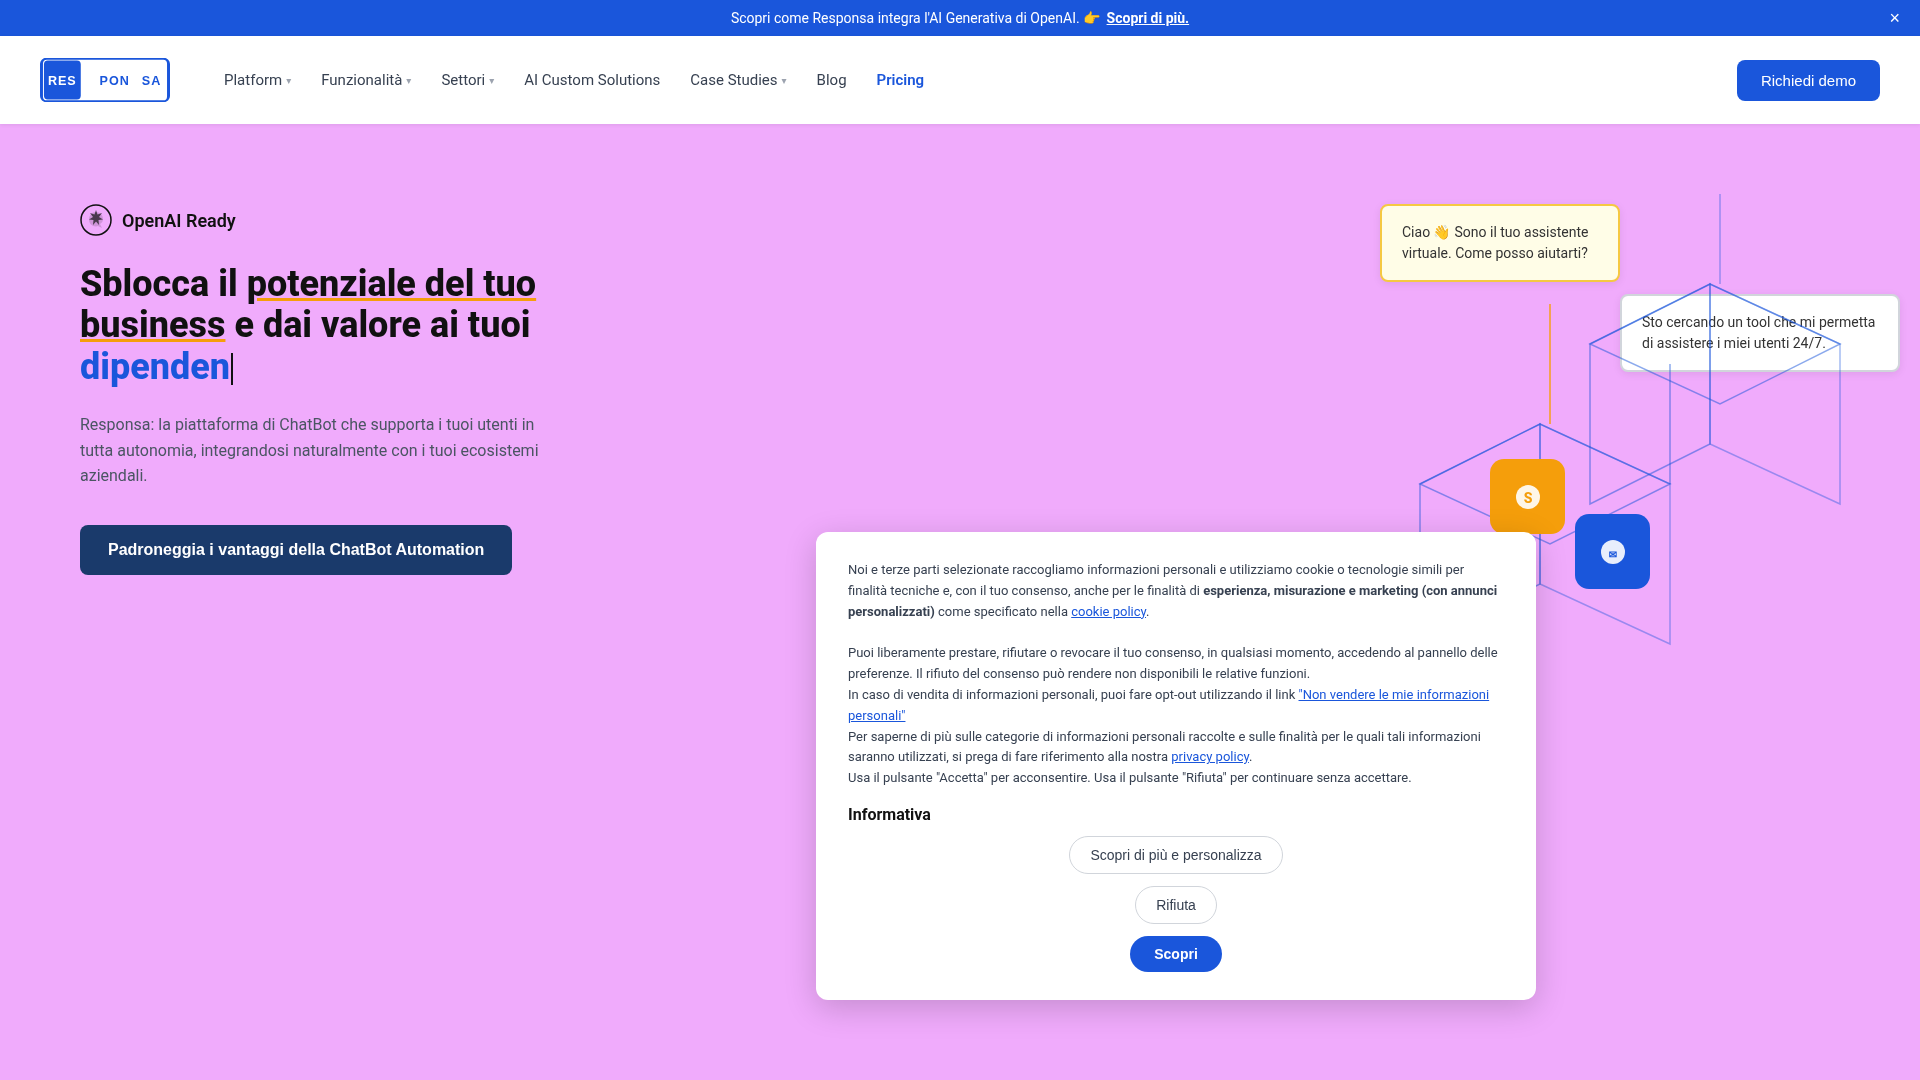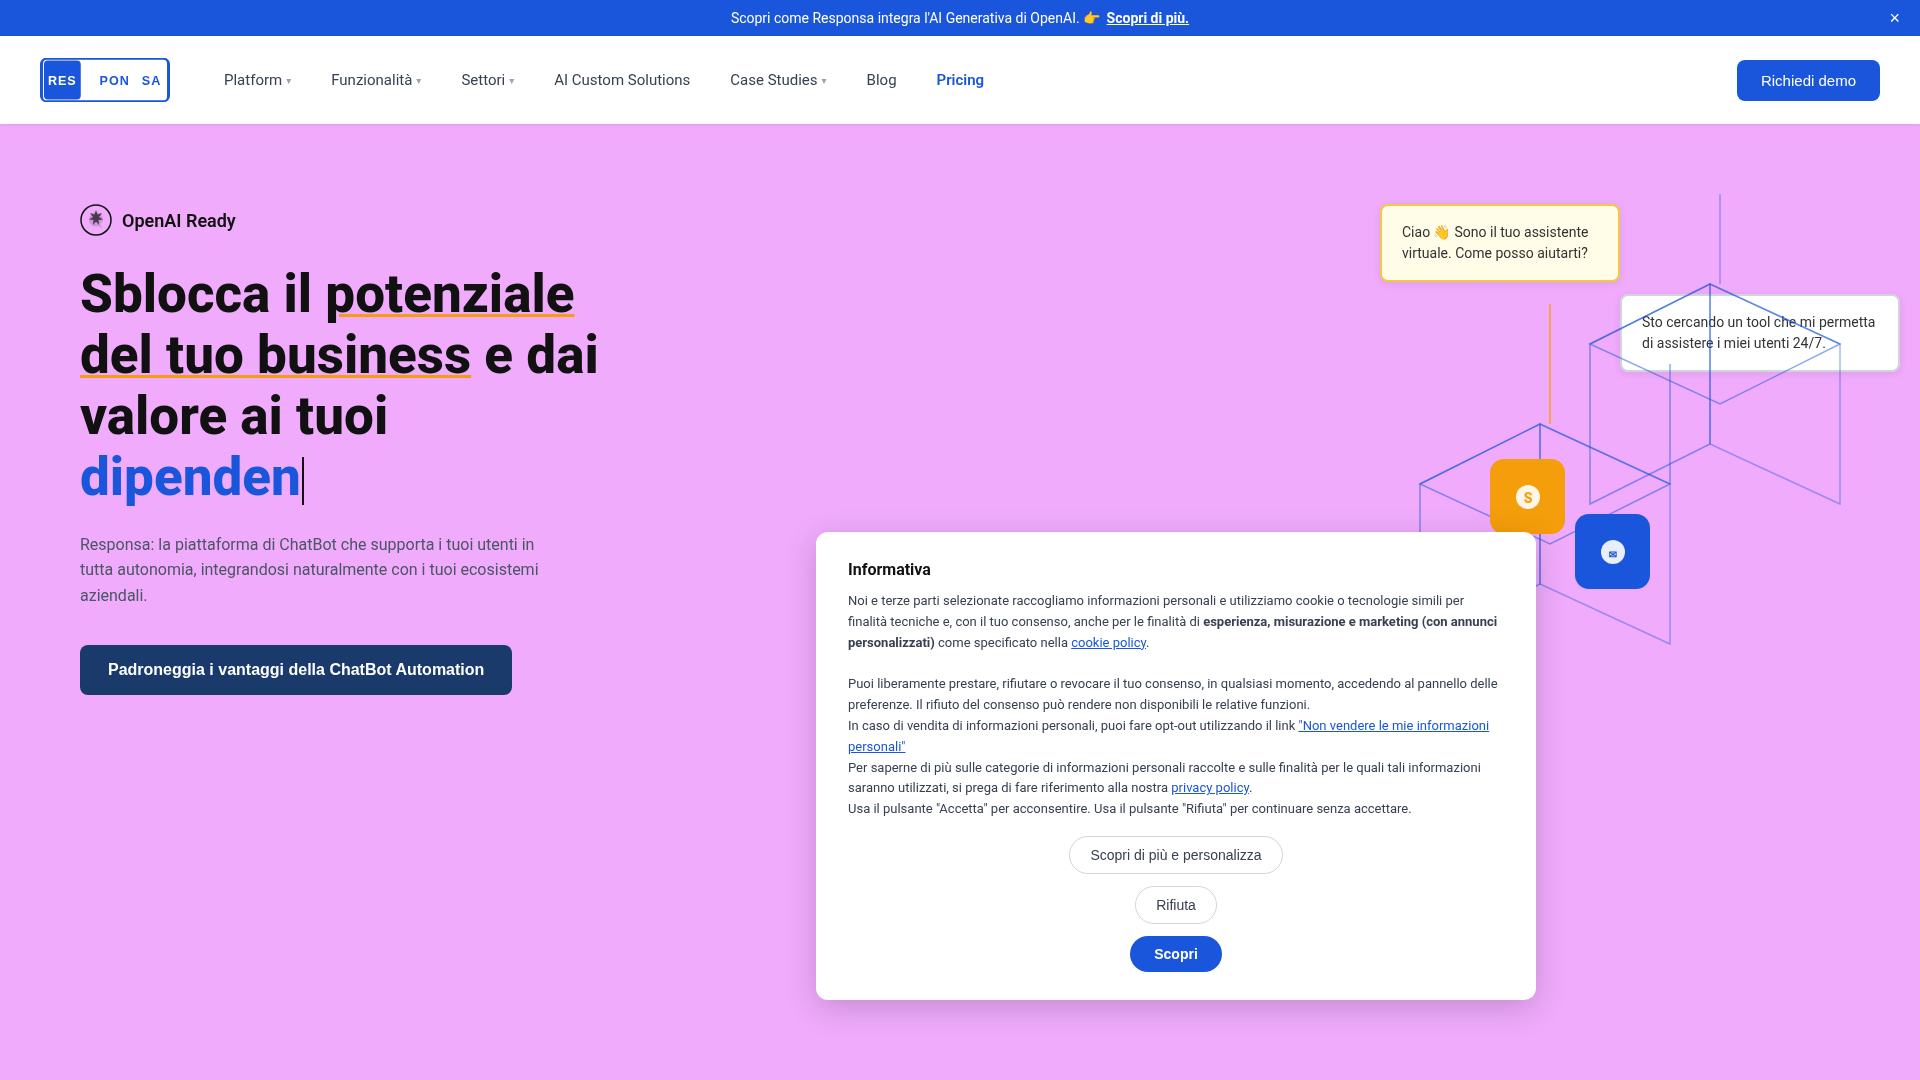--- a/index.html
+++ b/index.html
@@ -61,21 +61,21 @@
       font-size: 18px;
       font-weight: 800;
       color: #1a56db;
       letter-spacing: 1px;
       background: white;
     }
 
     #nav-links {
       display: flex;
       align-items: center;
-      gap: 12px;
+      gap: 2px;
       flex: 1;
       text-align: right;
     }
     .nav-item {
       padding: 8px 14px;
       font-size: 15px;
       color: #374151;
       cursor: pointer;
       border-radius: 6px;
       display: flex;
@@ -127,21 +127,21 @@
     #openai-logo {
       width: 32px;
       height: 32px;
     }
     #openai-text {
       font-size: 18px;
       font-weight: 600;
       color: #111;
     }
     #hero-title {
-      font-size: 53px;
+      font-size: 36px;
       font-weight: 800;
       line-height: 1.15;
       color: #111;
       margin-bottom: 24px;
     }
     .underline-yellow {
       text-decoration: underline;
       text-decoration-color: #f59e0b;
       text-decoration-thickness: 3px;
     }
@@ -461,27 +461,27 @@
     </div>
   </div>
 </section>
 
 <div id="bottom-strip">
   
 </div>
 
 <div id="cookie-overlay">
   <div id="cookie-modal">
-    <div id="cookie-title">Informativa</div>
     <div id="cookie-body">
       <span>Noi e terze parti selezionate raccogliamo informazioni personali e utilizziamo cookie o tecnologie simili per finalità tecniche e, con il tuo consenso, anche per le finalità di </span><strong>esperienza, misurazione e marketing (con annunci personalizzati)</strong><span> come specificato nella </span><a href="#">cookie policy</a>.<br><br>
       Puoi liberamente prestare, rifiutare o revocare il tuo consenso, in qualsiasi momento, accedendo al pannello delle preferenze. Il rifiuto del consenso può rendere non disponibili le relative funzioni.<br>
       In caso di vendita di informazioni personali, puoi fare opt-out utilizzando il link <a href="#">"Non vendere le mie informazioni personali"</a><br>
       Per saperne di più sulle categorie di informazioni personali raccolte e sulle finalità per le quali tali informazioni saranno utilizzati, si prega di fare riferimento alla nostra <a href="#">privacy policy</a>.<br>
       Usa il pulsante "Accetta" per acconsentire. Usa il pulsante "Rifiuta" per continuare senza accettare.
     </div>
+    <div id="cookie-title">Informativa</div>
     <div id="cookie-actions">
       <button class="btn-cookie-secondary">Scopri di più e personalizza</button>
       <button class="btn-cookie-reject">Rifiuta</button>
       <button class="btn-cookie-accept">Scopri</button>
     </div>
   </div>
 </div>
 
 </body></html>

